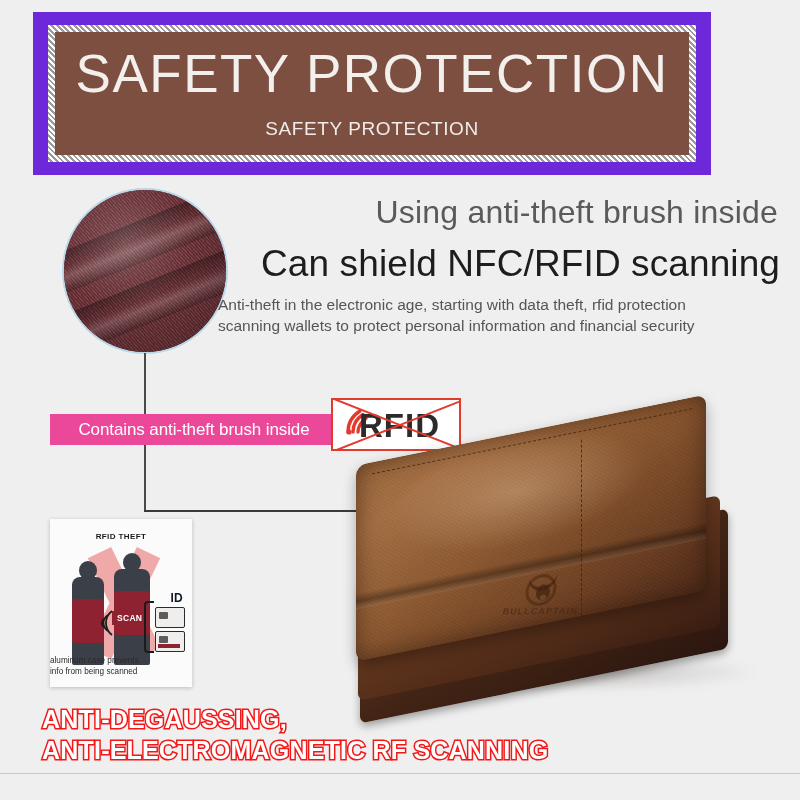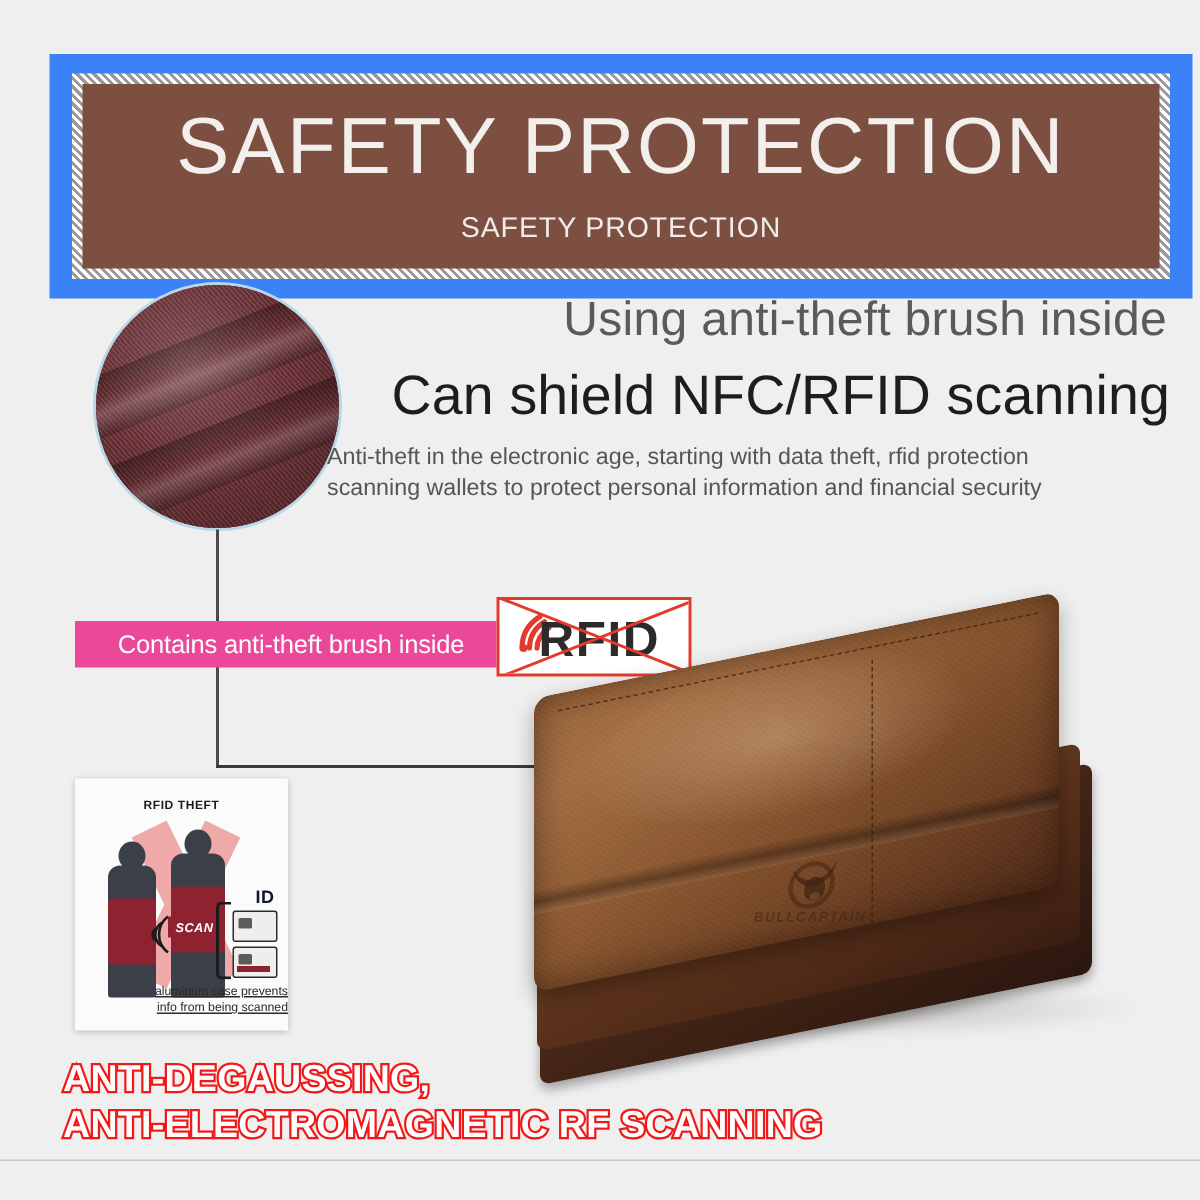--- a/index.html
+++ b/index.html
@@ -15,25 +15,24 @@
     background: #efefef;
     overflow: hidden;
     font-family: "Liberation Sans", sans-serif;
   }
 
   
   .header-band {
     position: absolute;
     left: 33px;
     top: 12px;
-    width: 762px;
+    width: 678px;
     height: 163px;
-    background: #3b82f6;
+    background: #6d28d9;
     box-sizing: border-box;
-    margin-top: 24px;
   }
   .header-hatch {
     position: absolute;
     left: 15px;
     top: 13px;
     right: 15px;
     bottom: 13px;
     box-sizing: border-box;
     border: 7px solid transparent;
     background-image:
@@ -323,21 +322,20 @@
   .scan-box {
     position: absolute;
     left: 62px;
     top: 92px;
     background: #8e2230;
     color: #ffffff;
     font-size: 8.5px;
     font-weight: 700;
     padding: 2px 5px;
     letter-spacing: 0.3px;
-    font-style: italic;
   }
   .scan-arcs {
     position: absolute;
     left: 46px;
     top: 88px;
     width: 20px;
     height: 32px;
   }
   .id-label {
     position: absolute;
@@ -380,26 +378,25 @@
     height: 48px;
     border-left: 2px solid #1b1b1b;
     border-top: 2px solid #1b1b1b;
     border-bottom: 2px solid #1b1b1b;
     border-radius: 4px 0 0 4px;
   }
   .theft-caption {
     position: absolute;
     left: 0; right: 0;
     bottom: 10px;
-    text-align: right;
+    text-align: left;
     font-size: 8.2px;
     line-height: 11px;
     color: #2b2b2b;
     font-weight: 400;
-    text-decoration: underline;
   }
 
   
   .wallet {
     position: absolute;
     left: 352px;
     top: 420px;
     width: 446px;
     height: 310px;
   }

